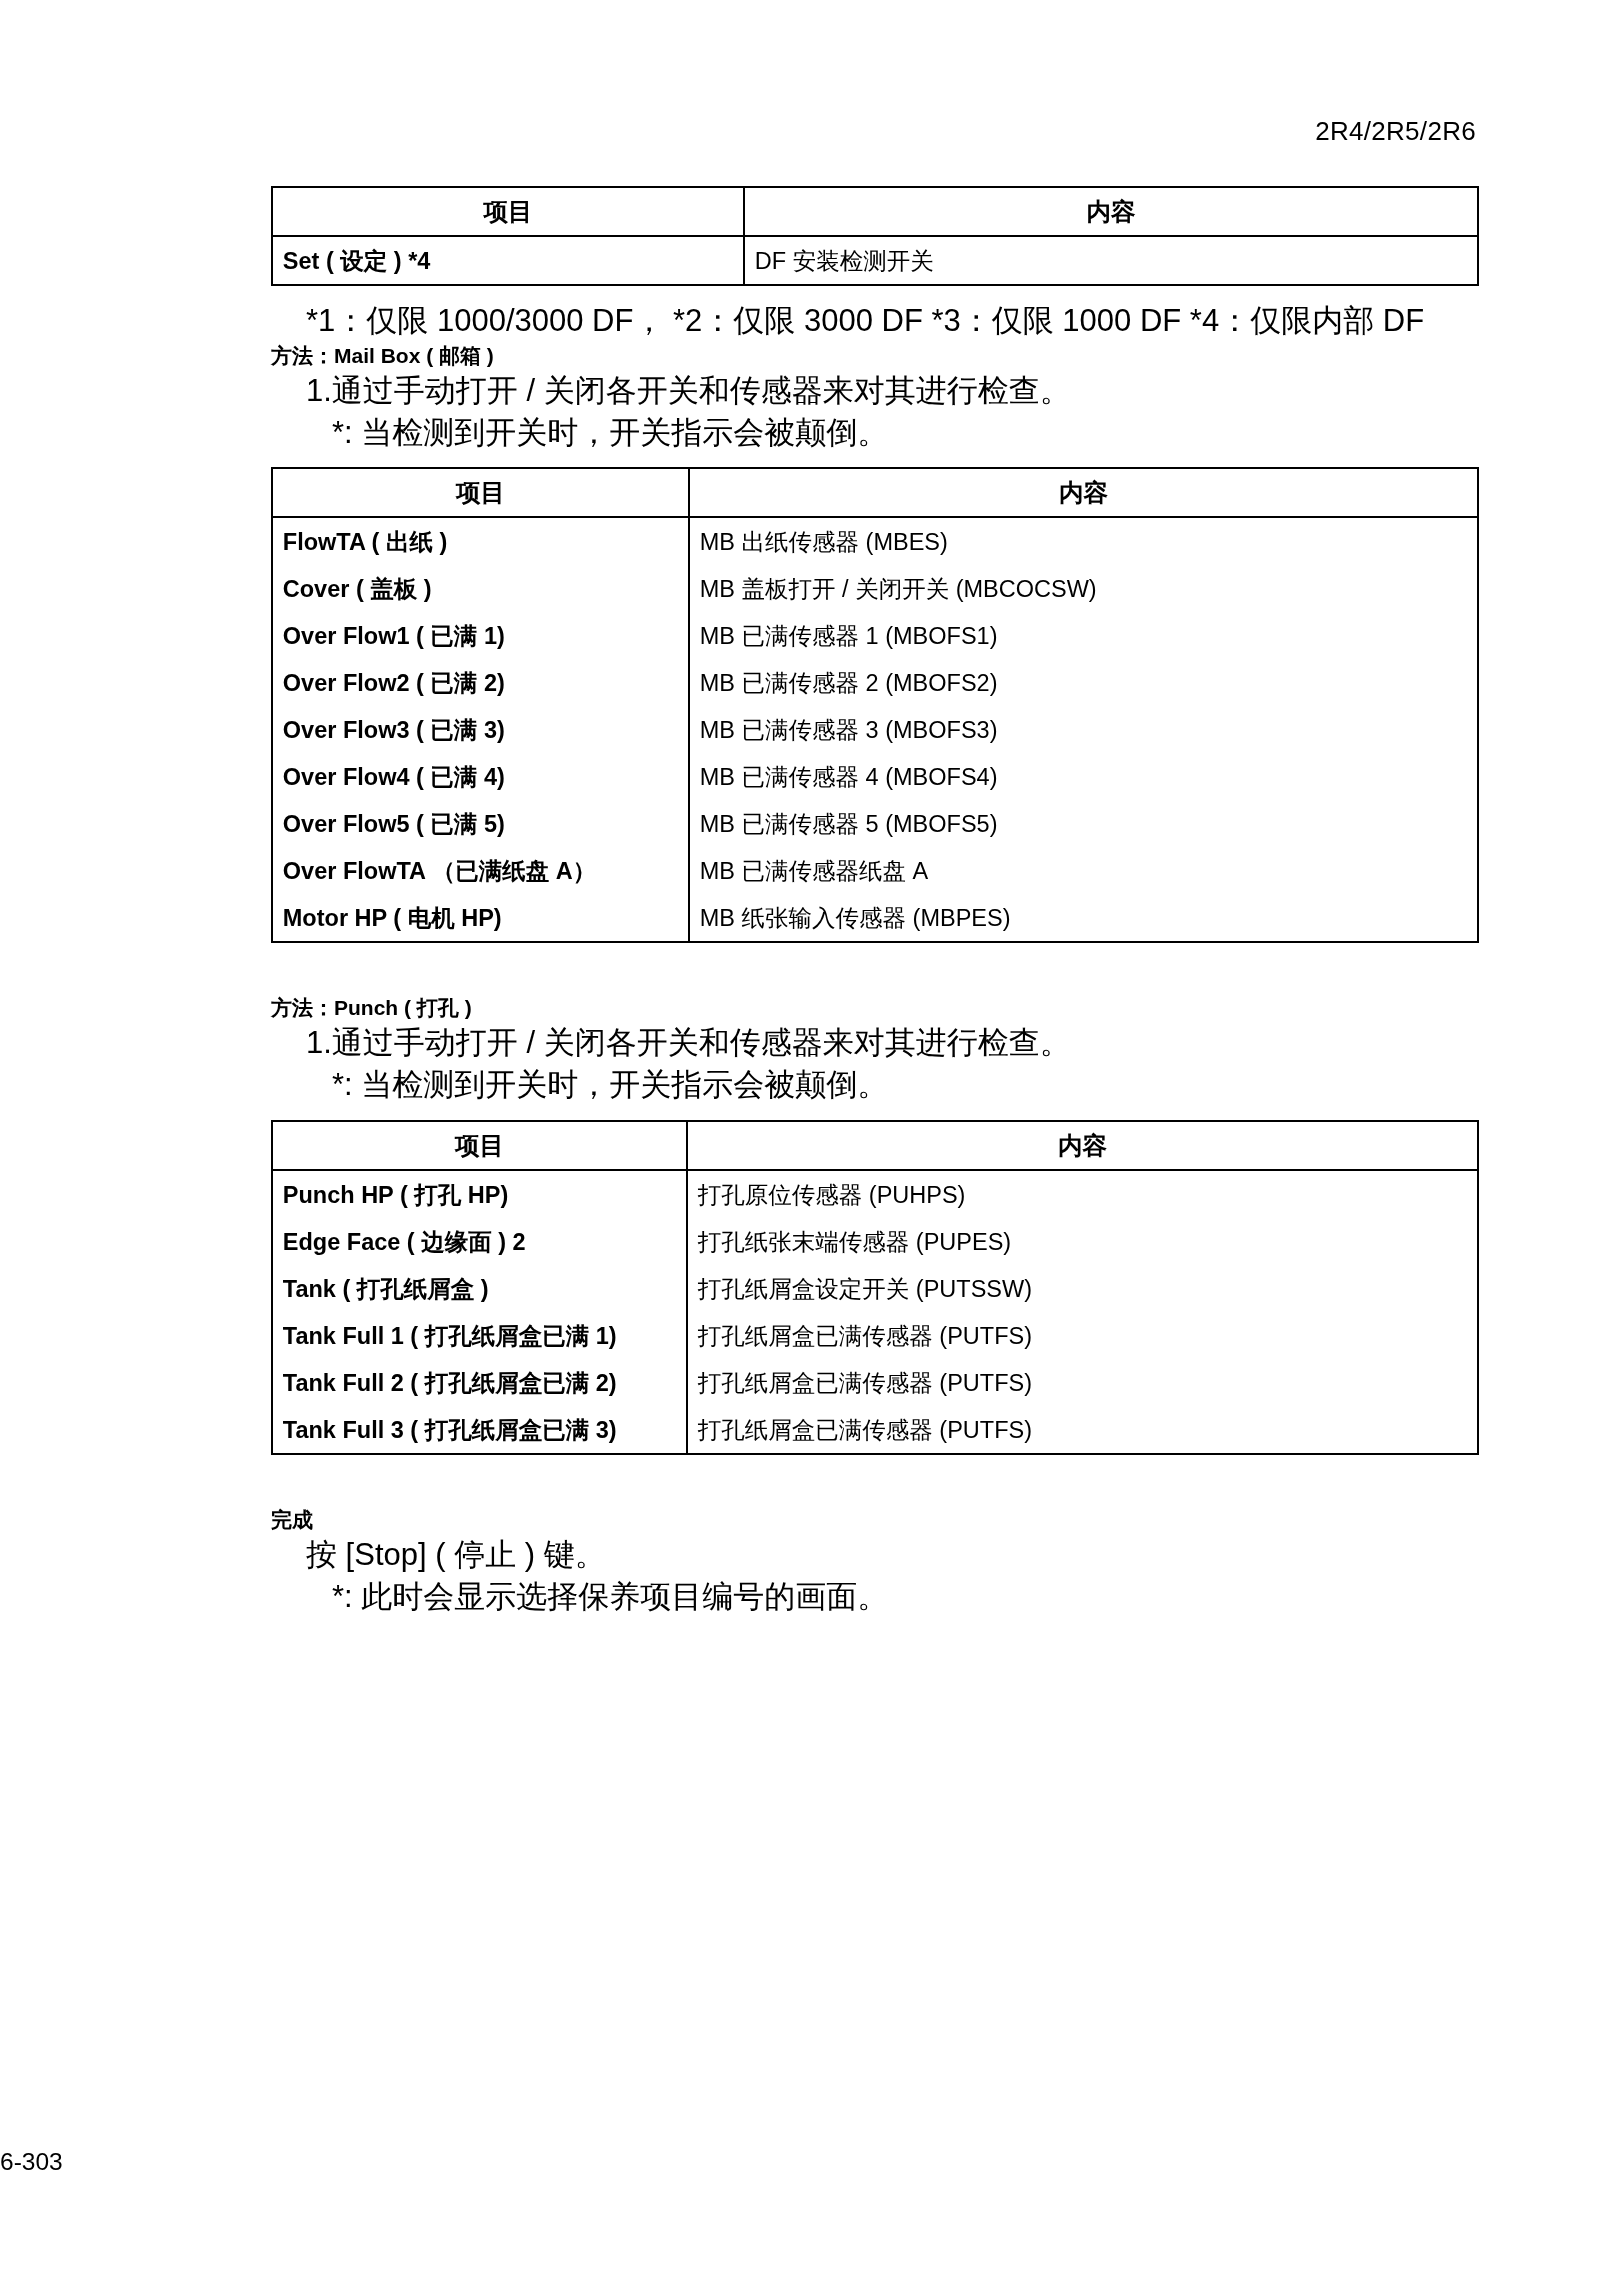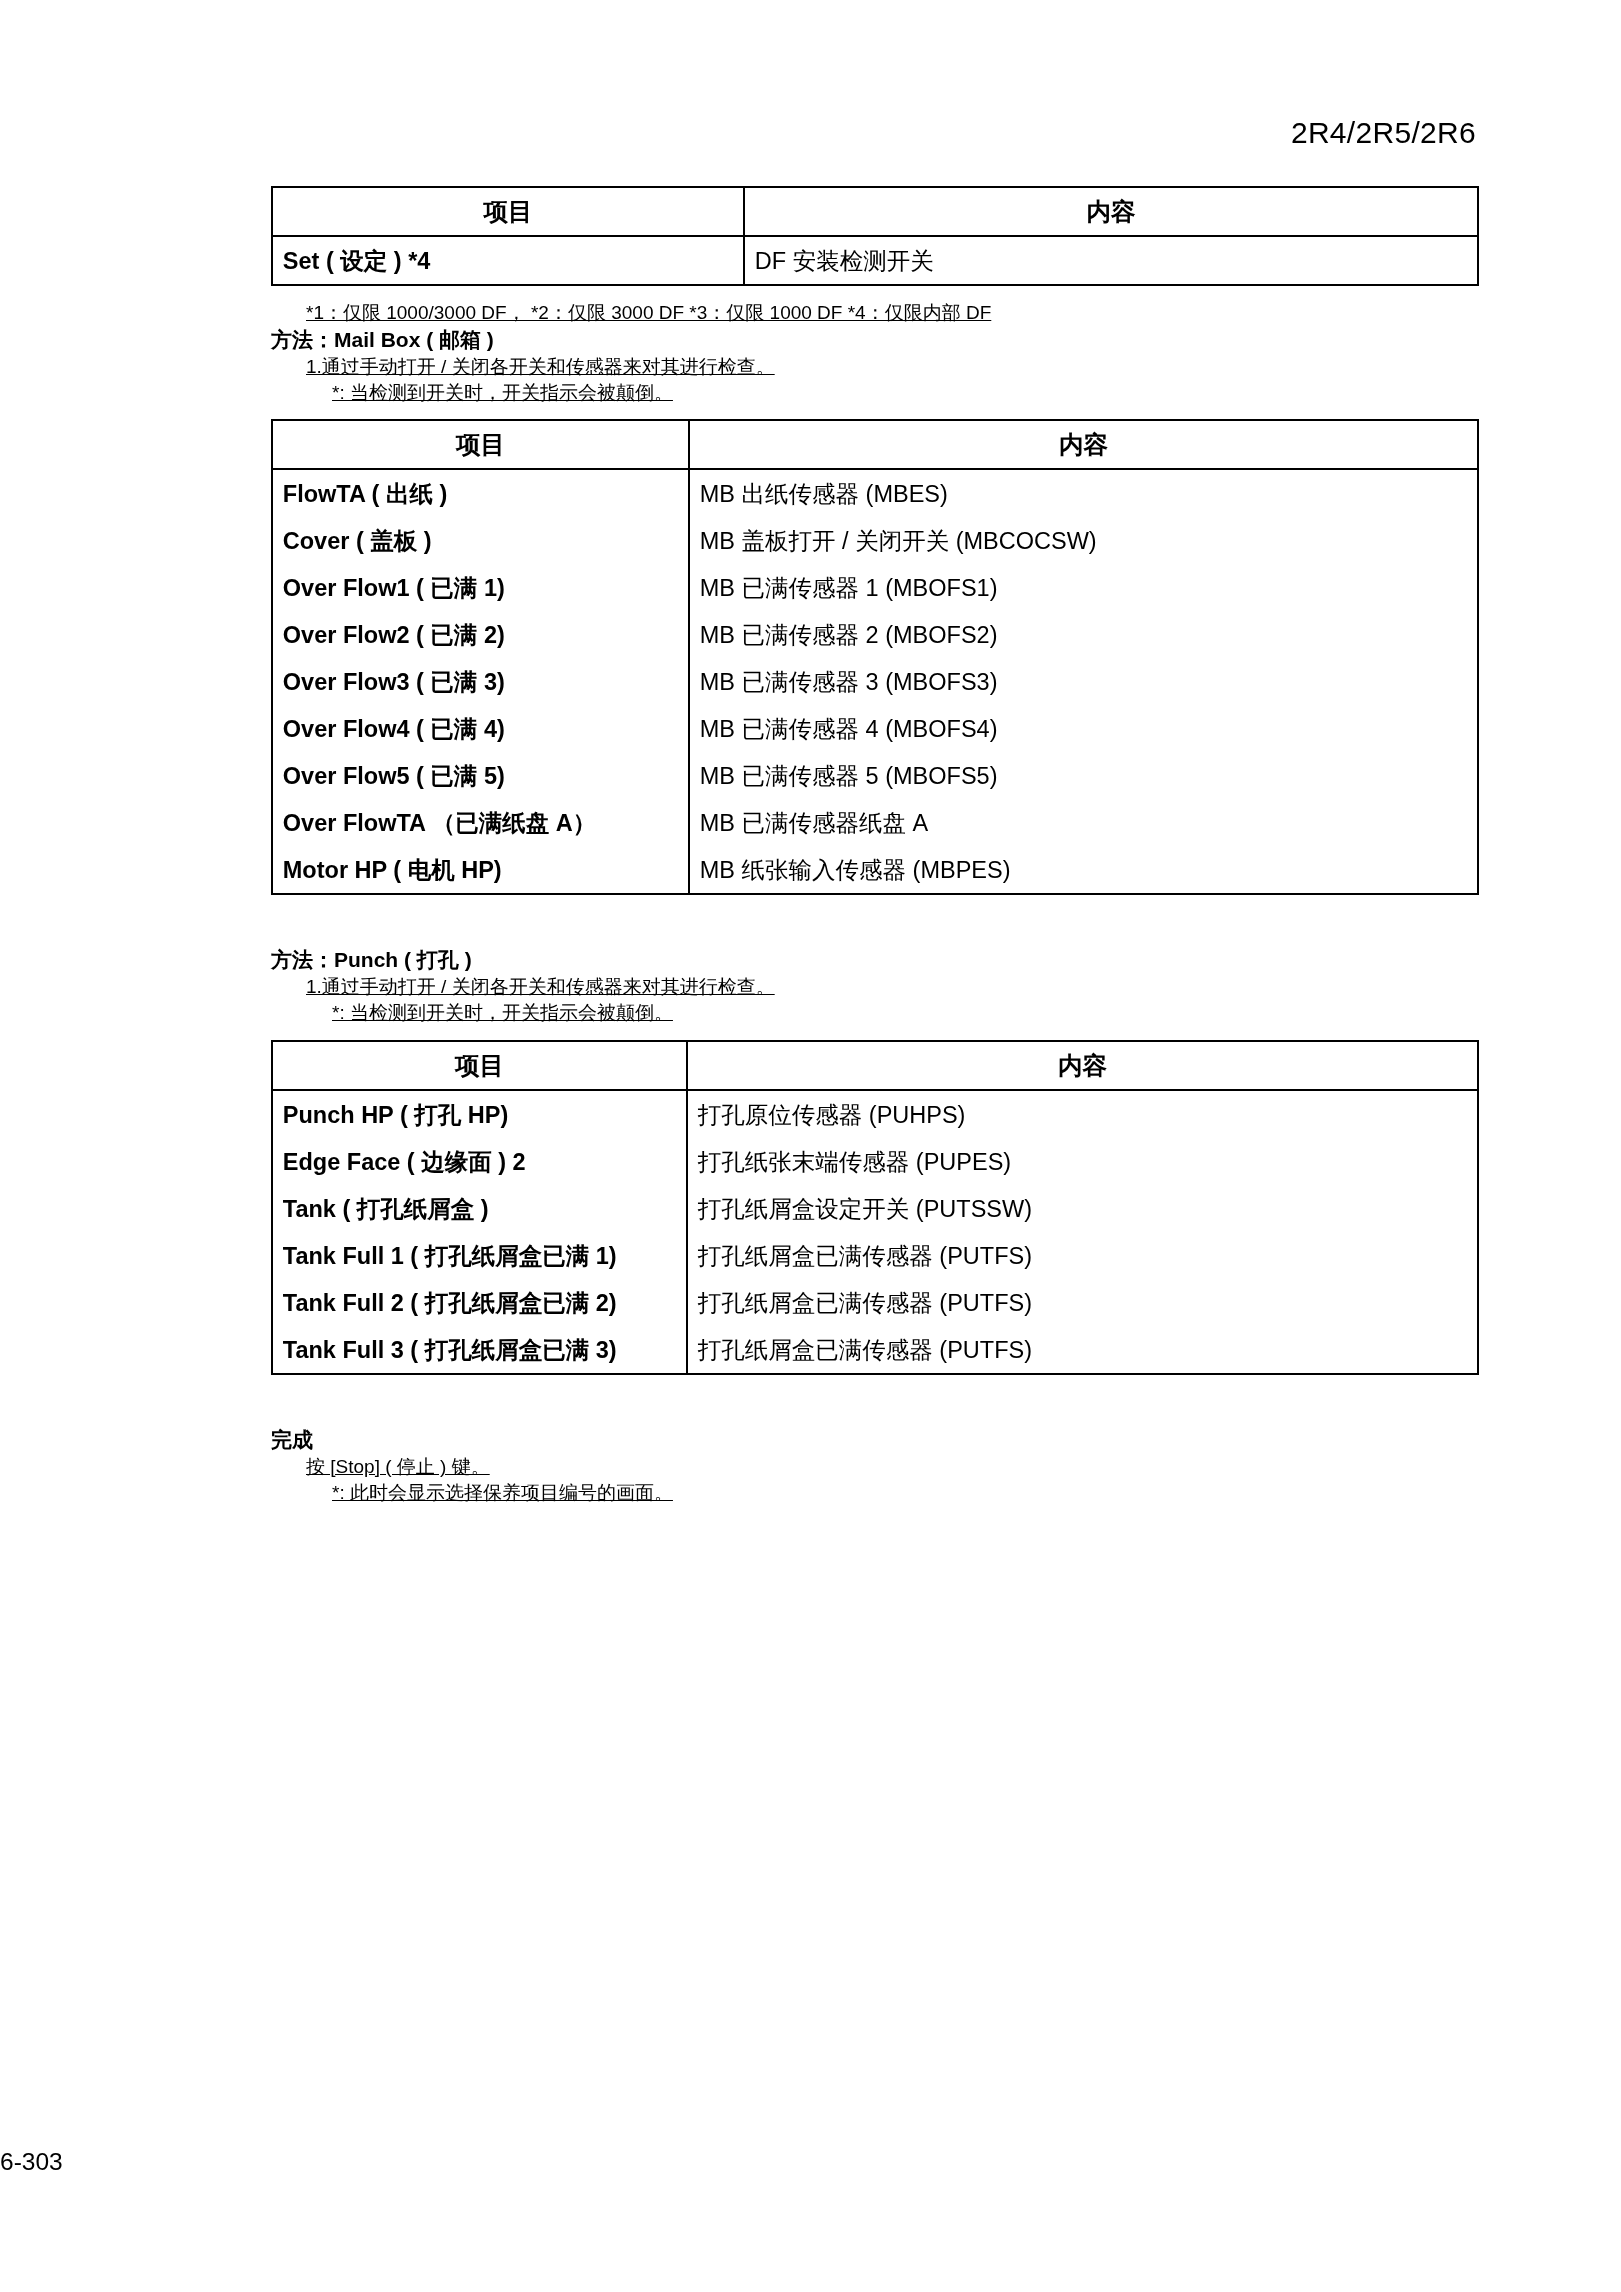--- a/index.html
+++ b/index.html
@@ -16,21 +16,21 @@
     width: 1621px;
     height: 2293px;
     background: #ffffff;
     overflow: hidden;
     box-sizing: border-box;
   }
   .header-code {
     position: absolute;
     top: 116px;
     right: 145px;
-    font-size: 30px;
+    font-size: 26px;
     letter-spacing: 0.3px;
     white-space: nowrap;
   }
 
   .content {
     position: absolute;
     left: 271px;
     top: 186px;
     width: 1208px;
   }
@@ -70,23 +70,22 @@
   td.item-cell {
     font-weight: bold;
     white-space: nowrap;
   }
   td.content-cell {
     font-weight: normal;
     white-space: nowrap;
   }
 
   .note-line {
-    font-size: 19px;
-    white-space: nowrap;
-    text-decoration: underline;
+    font-size: 31px;
+    white-space: nowrap;
   }
   .indent1 { padding-left: 35px; }
   .indent2 { padding-left: 61px; }
 
   .section-head {
     font-size: 21px;
     font-weight: bold;
     white-space: nowrap;
   }
 

